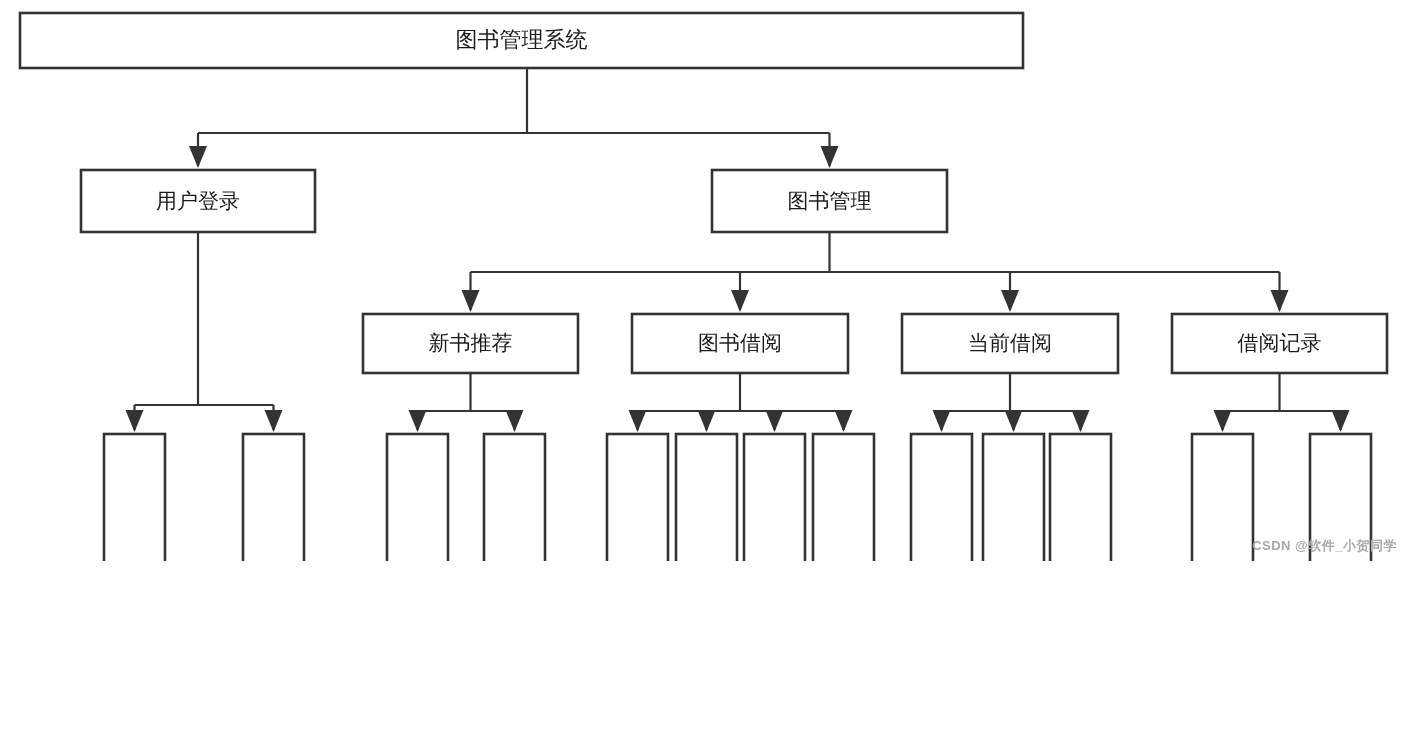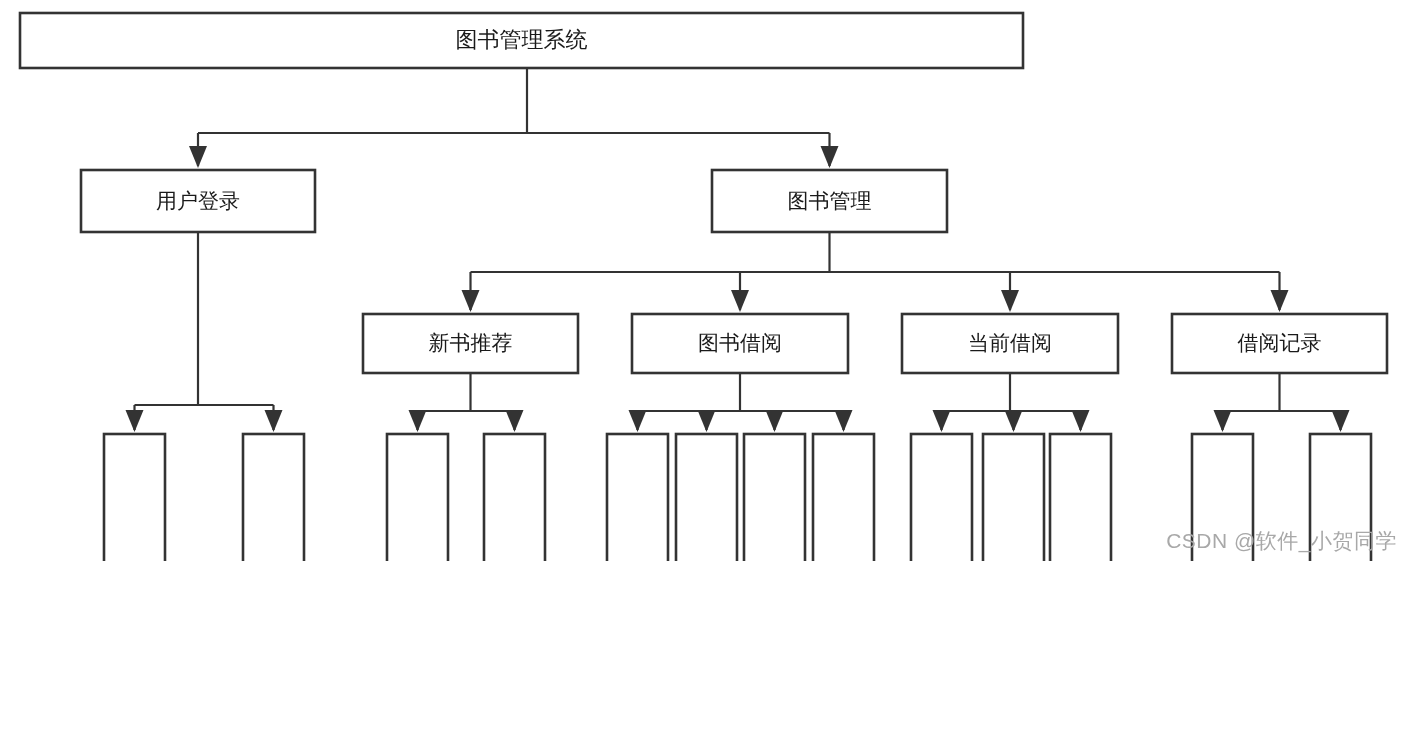--- a/index.html
+++ b/index.html
@@ -9,21 +9,21 @@
   .node-rect{fill:#ffffff;stroke:#333333;stroke-width:2.6;}
   .connector{stroke:#333333;stroke-width:2.2;fill:none;}
   .arrow-head{fill:#333333;stroke:none;}
   .node-label-h{font-family:"Liberation Sans","DejaVu Sans",sans-serif;font-size:21px;fill:#1a1a1a;text-anchor:middle;dominant-baseline:middle;}
   .node-label-root{font-family:"Liberation Sans","DejaVu Sans",sans-serif;font-size:22px;fill:#1a1a1a;text-anchor:middle;dominant-baseline:middle;}
   .leaf-label-wrap{position:absolute;display:flex;align-items:center;justify-content:center;
       writing-mode:vertical-rl;text-orientation:upright;
       font-family:"Liberation Sans","DejaVu Sans",sans-serif;font-size:23px;color:#1a1a1a;
       letter-spacing:3px;line-height:1;white-space:nowrap;pointer-events:none;}
   .watermark{position:absolute;right:8px;bottom:6px;font-family:"Liberation Sans","DejaVu Sans",sans-serif;
-      font-size:21px;color:#a8a8a8;letter-spacing:0.5px;}
+      font-size:13px;color:#a8a8a8;letter-spacing:0.5px;font-weight:bold;}
 </style>
 </head>
 <body>
 
 <div id="stage">
 
   <svg id="diagram" viewBox="0 0 1405 747">
     <g id="connectors-layer">
         <line x1="527" y1="68" x2="527" y2="133" class="connector"></line>
         <line x1="198" y1="133" x2="829.5" y2="133" class="connector"></line>

